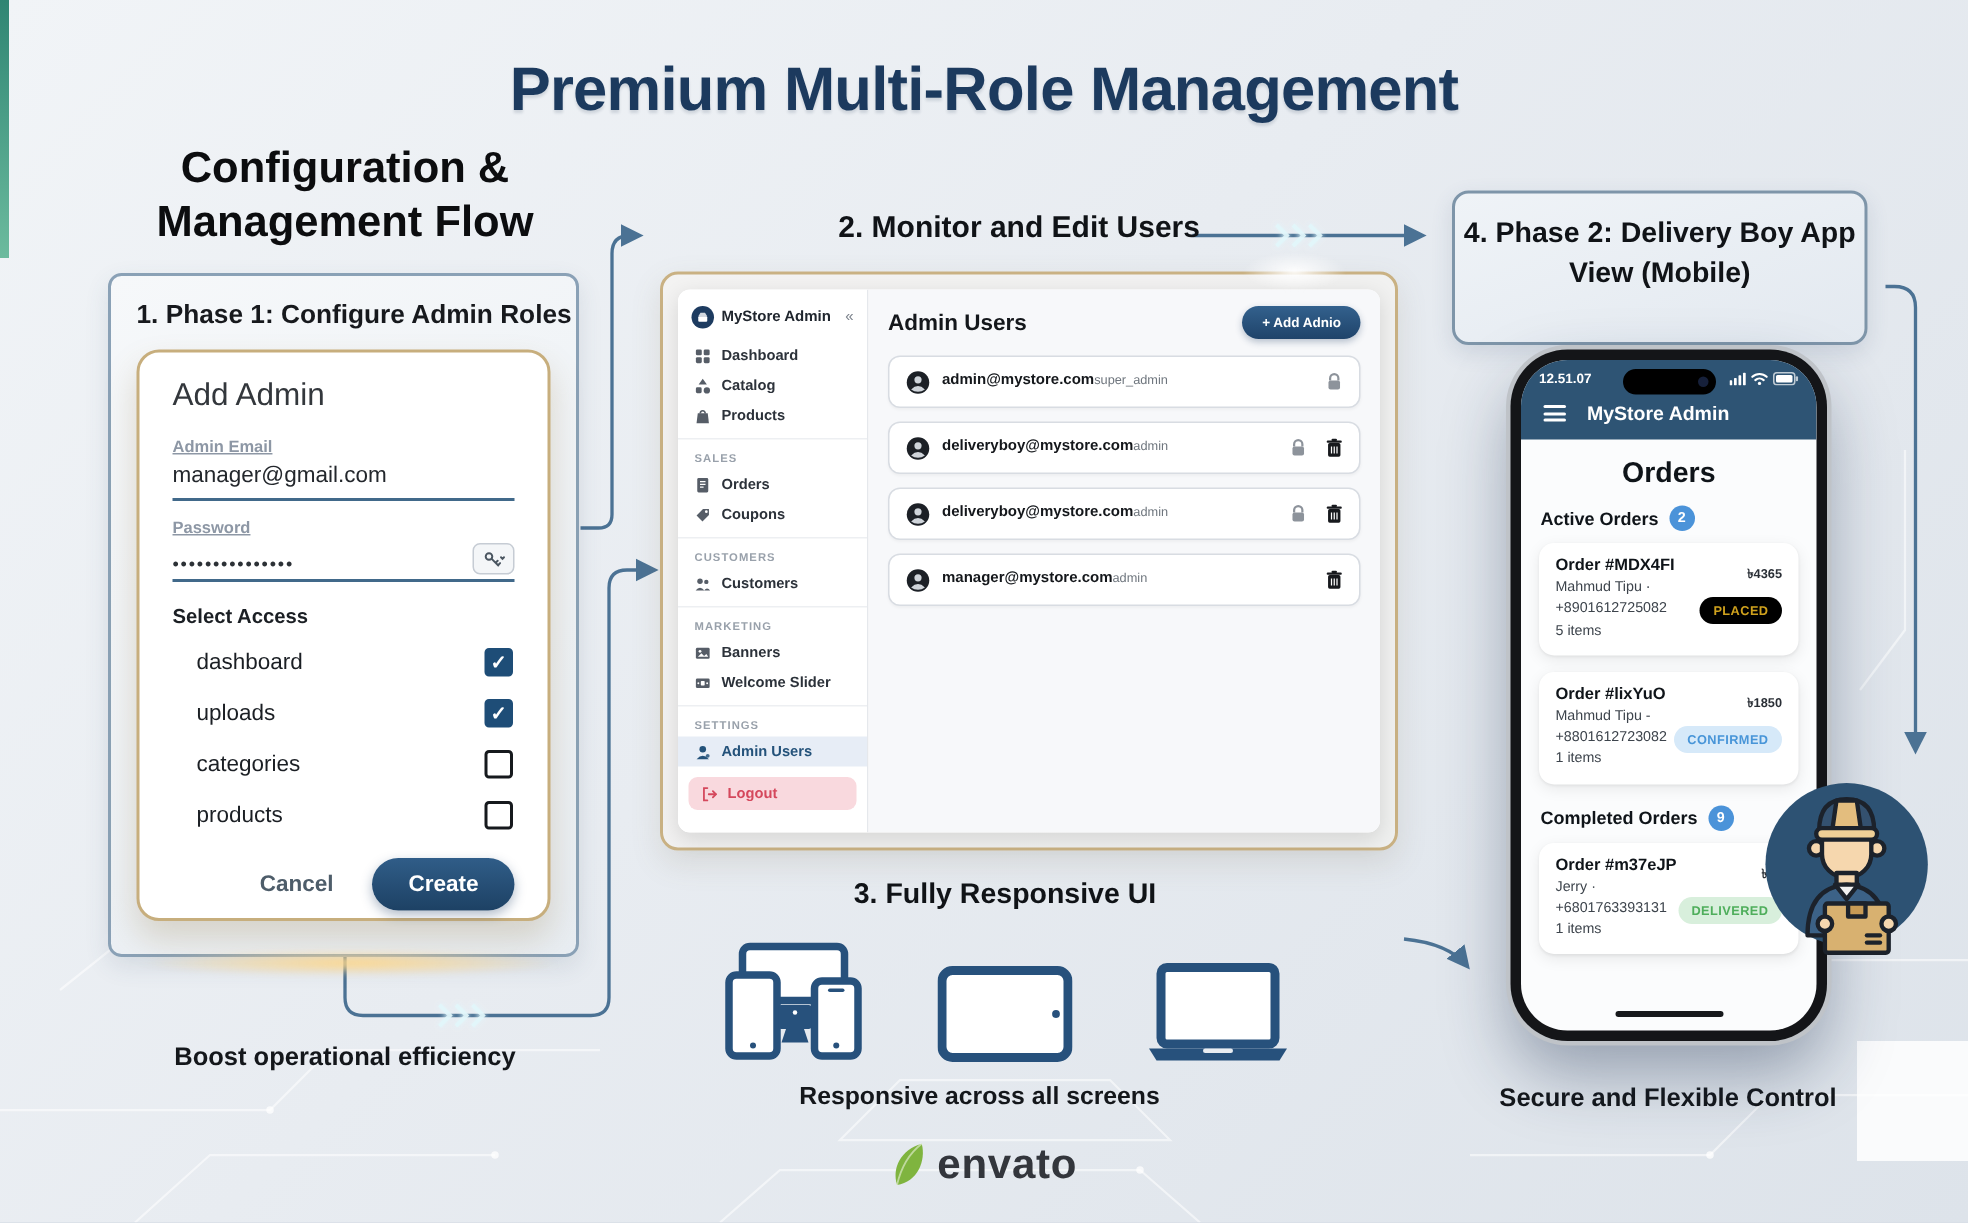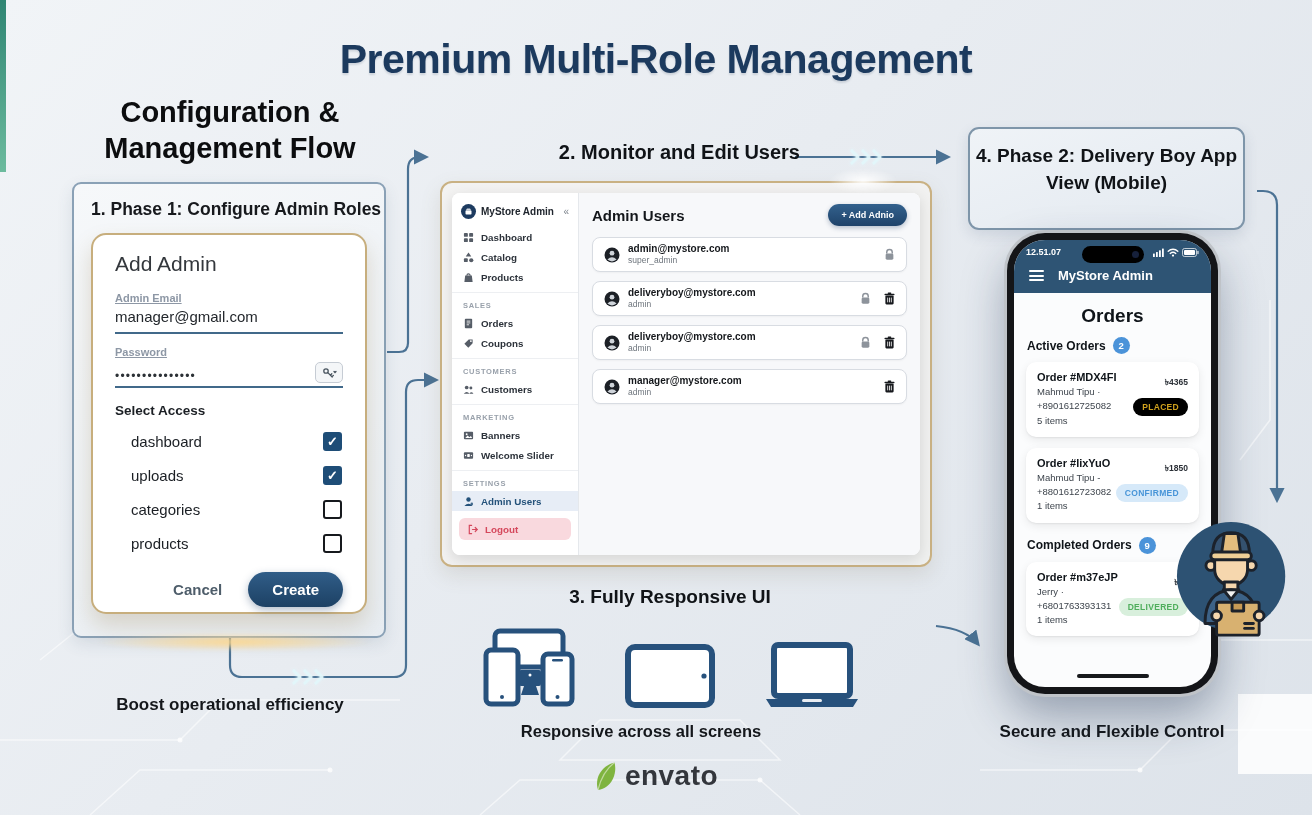--- a/index.html
+++ b/index.html
@@ -33,21 +33,21 @@
     font-size:20px;font-weight:700;color:#101317;z-index:2;}
   .step3-heading{position:absolute;left:520px;top:586px;width:300px;text-align:center;
     font-size:19px;font-weight:700;color:#101317;z-index:2;}
   .phase4-panel{position:absolute;left:968px;top:127px;width:277px;height:103px;
     border:2px solid #7e95a9;border-radius:11px;
     background:linear-gradient(160deg,#eff3f7,#e3e9f0);
     box-shadow:0 5px 14px rgba(60,80,110,.14);z-index:2;text-align:center;
     font-size:19px;font-weight:700;color:#101317;padding-top:14px;line-height:1.4;}
   .caption-boost{position:absolute;left:80px;top:695px;width:300px;text-align:center;
     font-size:17px;font-weight:600;color:#14171b;z-index:2;}
-  .caption-responsive{position:absolute;left:491px;top:722px;width:300px;text-align:center;
+  .caption-responsive{position:absolute;left:503px;top:722px;width:300px;text-align:center;
     font-size:16.5px;font-weight:600;color:#14171b;z-index:2;}
   .caption-secure{position:absolute;left:962px;top:722px;width:300px;text-align:center;
     font-size:17px;font-weight:600;color:#14171b;z-index:2;}
 
   
   .panel1{position:absolute;left:72px;top:182px;width:314px;height:456px;
     border:2px solid #8aa1b6;border-radius:9px;
     background:linear-gradient(150deg,#f6f8fa,#e8edf2);
     box-shadow:0 6px 16px rgba(60,80,110,.12);z-index:2;}
   .panel1-title{padding:15px 0 0 17px;font-size:17.5px;font-weight:700;color:#17191d;}
@@ -98,21 +98,21 @@
     padding:8px 11px 3px;border-top:1px solid #edeff2;margin-top:5px;}
   .admin-main{flex:1;background:#f7f8fa;padding:11px 13px;}
   .am-header{display:flex;justify-content:space-between;align-items:center;margin-bottom:11px;}
   .am-title{font-size:15px;font-weight:800;color:#14171b;}
   .add-btn{background:linear-gradient(#33618d,#1f436a);color:#fff;font-size:9px;font-weight:700;
     padding:6px 13px;border-radius:14px;border:none;box-shadow:0 2px 5px rgba(30,60,100,.3);}
   .user-row{background:#fff;border:1px solid #d8dce2;border-radius:8px;height:35px;
     display:flex;align-items:center;padding:0 11px;margin-bottom:9px;
     box-shadow:0 1px 2px rgba(0,0,0,.04);}
   .u-avatar{width:16px;height:16px;margin-right:8px;flex:none;}
-  .u-text{display:flex;flex-direction:column;line-height:1.25;}
+  .u-text{display:flex;line-height:1.25;}
   .u-email{font-size:10px;font-weight:700;color:#14171b;}
   .u-role{font-size:8.5px;color:#6e757d;}
   .u-icons{margin-left:auto;display:flex;gap:13px;align-items:center;}
 
   
   .devices{position:absolute;left:483px;top:624px;width:377px;height:84px;
     display:flex;align-items:flex-end;justify-content:space-between;z-index:2;}
 
   
   .phone{position:absolute;left:1007px;top:233px;width:211px;height:461px;border-radius:38px;

